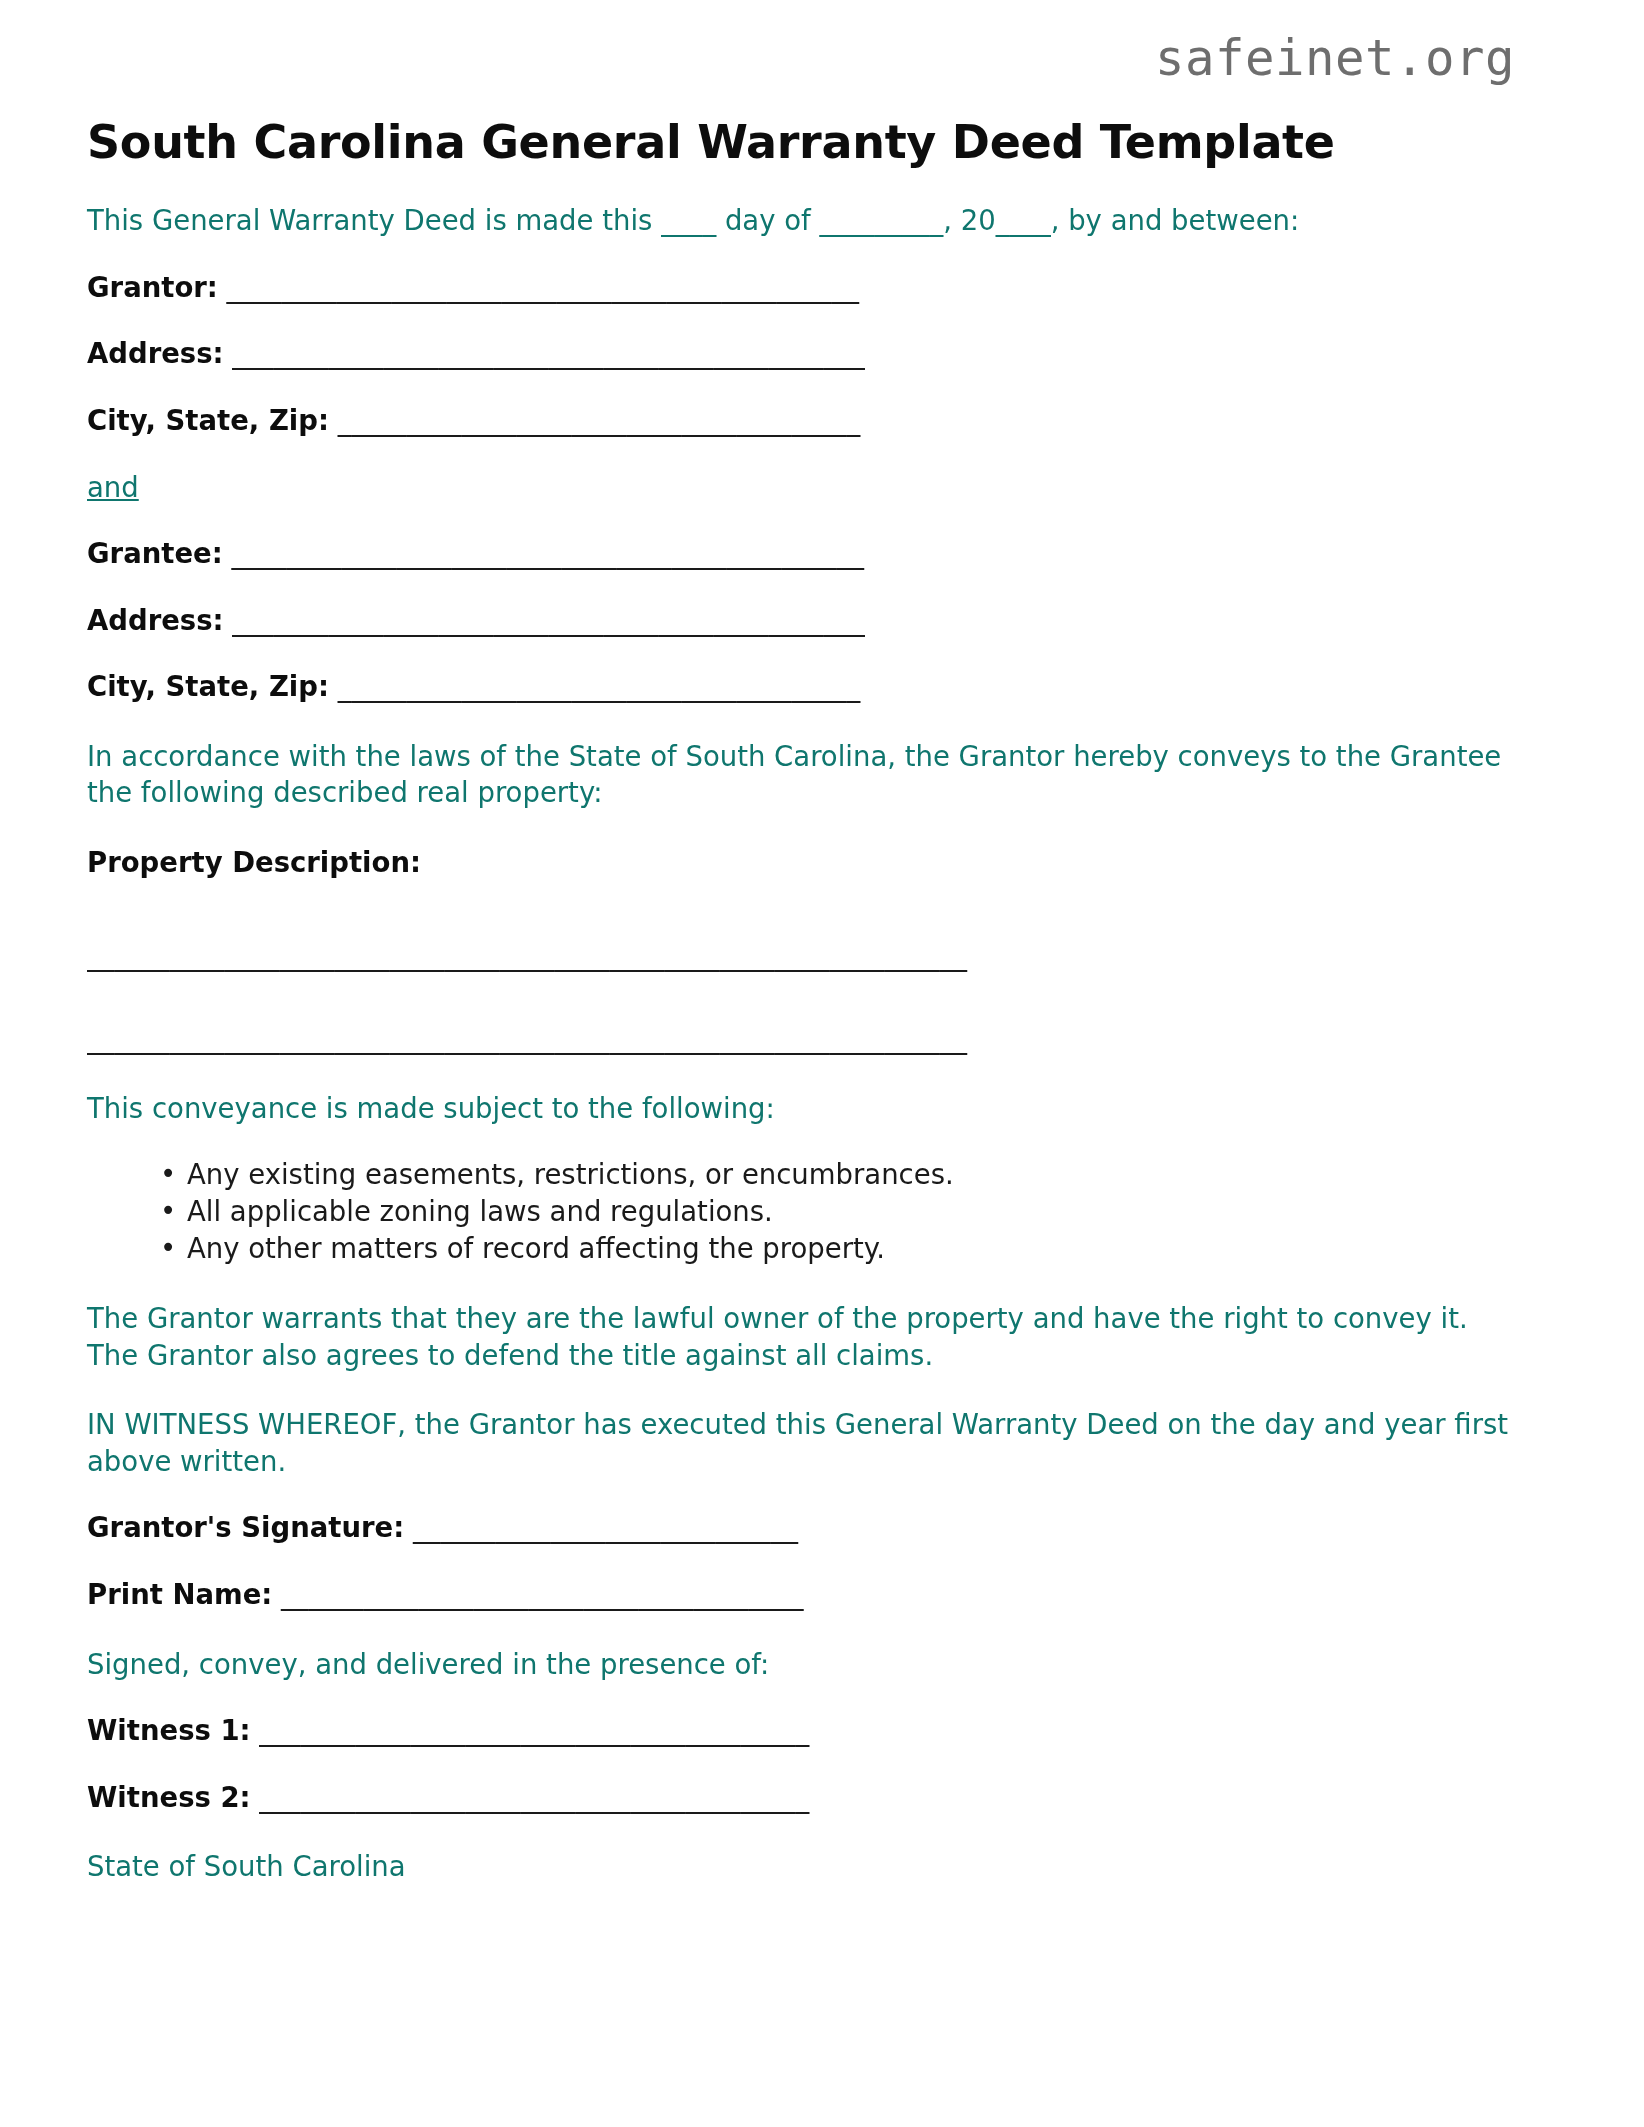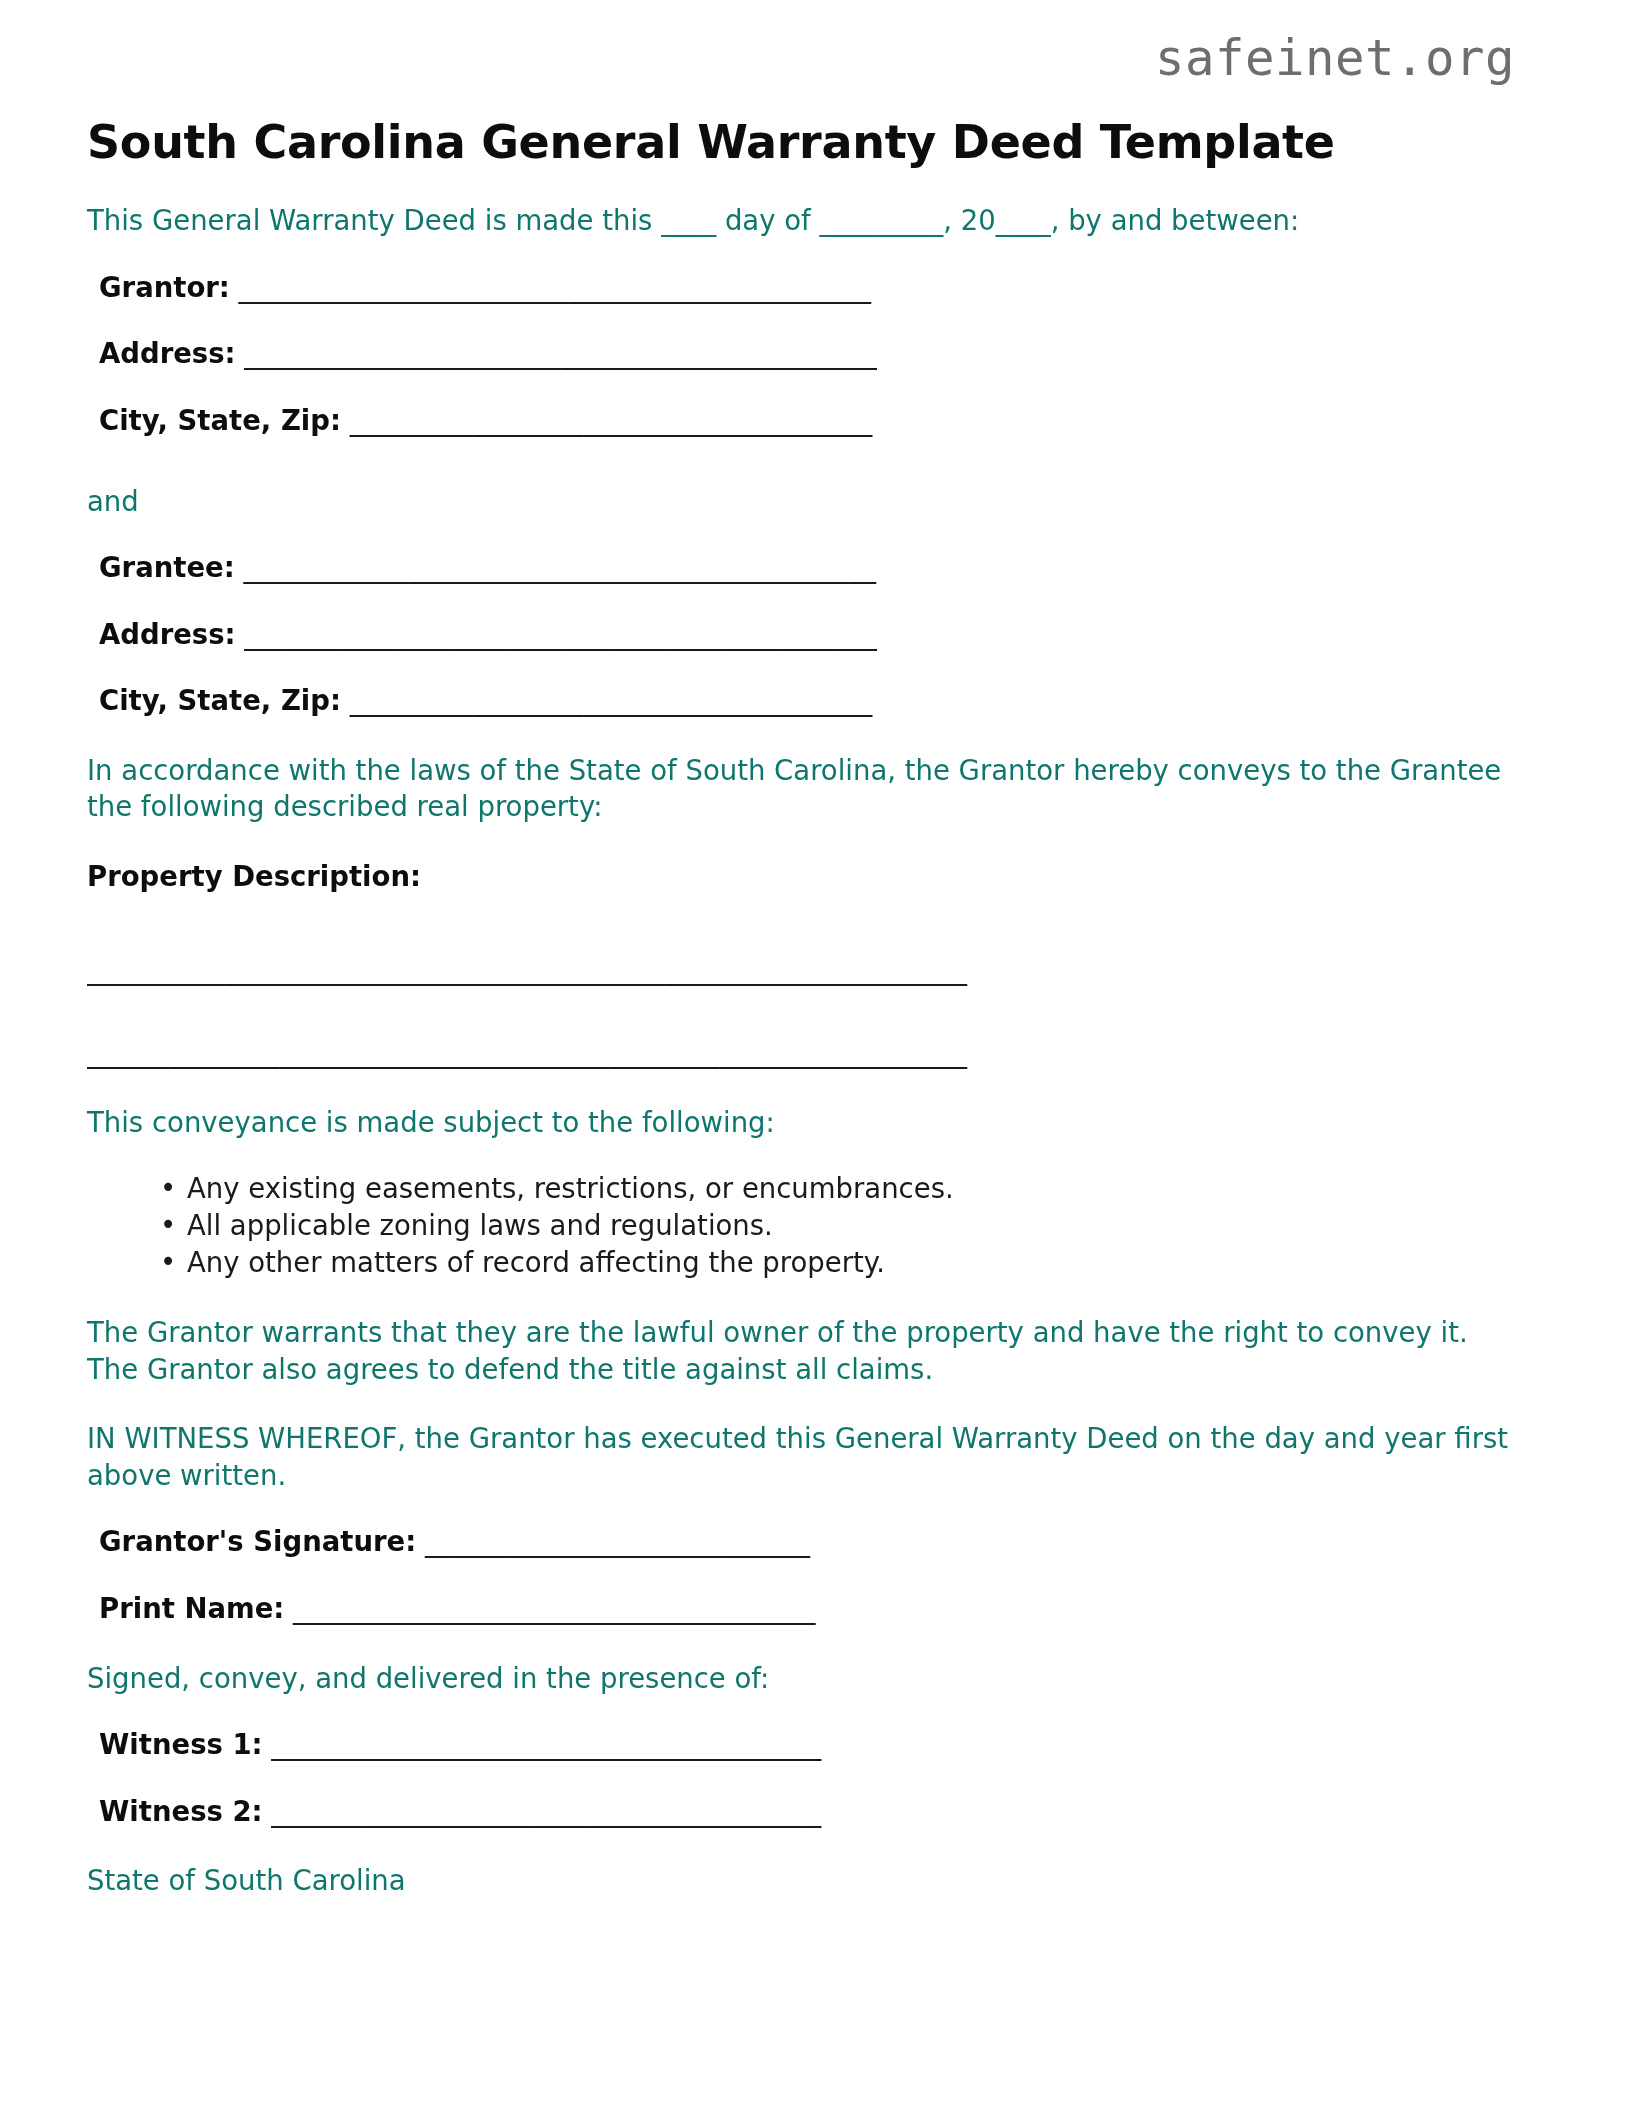--- a/index.html
+++ b/index.html
@@ -49,33 +49,32 @@
   }
 
   
   .para {
     font-size: 27.5px;
     line-height: 1.33;
     margin-top: 33px;
     max-width: 1430px;
     color: #0f766e;
   }
-  .para.tight { margin-top: 44px; }
+  .para.tight { margin-top: 30px; text-decoration: underline; }
 
   
   .field {
     font-size: 27.5px;
     line-height: 1.33;
     margin-top: 30px;
     white-space: nowrap;
   }
   .field .lbl {
     font-weight: bold;
     color: #0d0d0d;
-    margin-left: 12px;
   }
   .field .blank {
     font-weight: normal;
     letter-spacing: 0px;
   }
 
   
   .blankline {
     font-size: 27.5px;
     line-height: 1.33;

